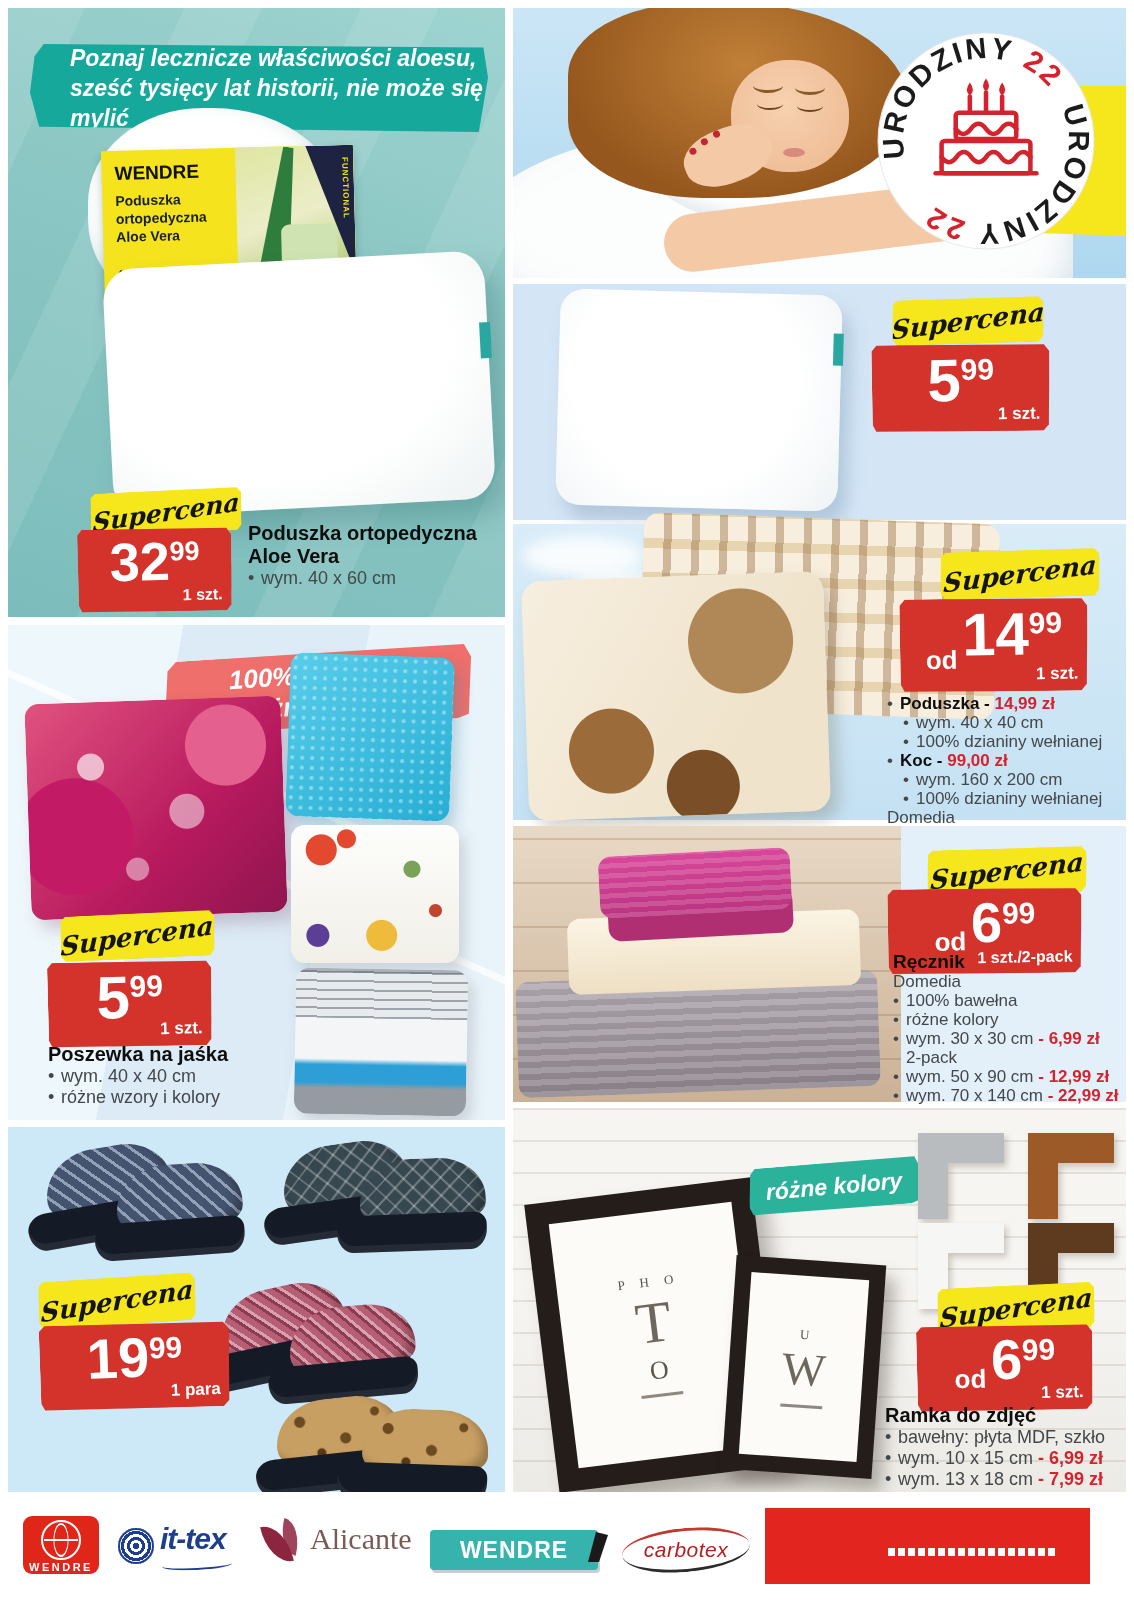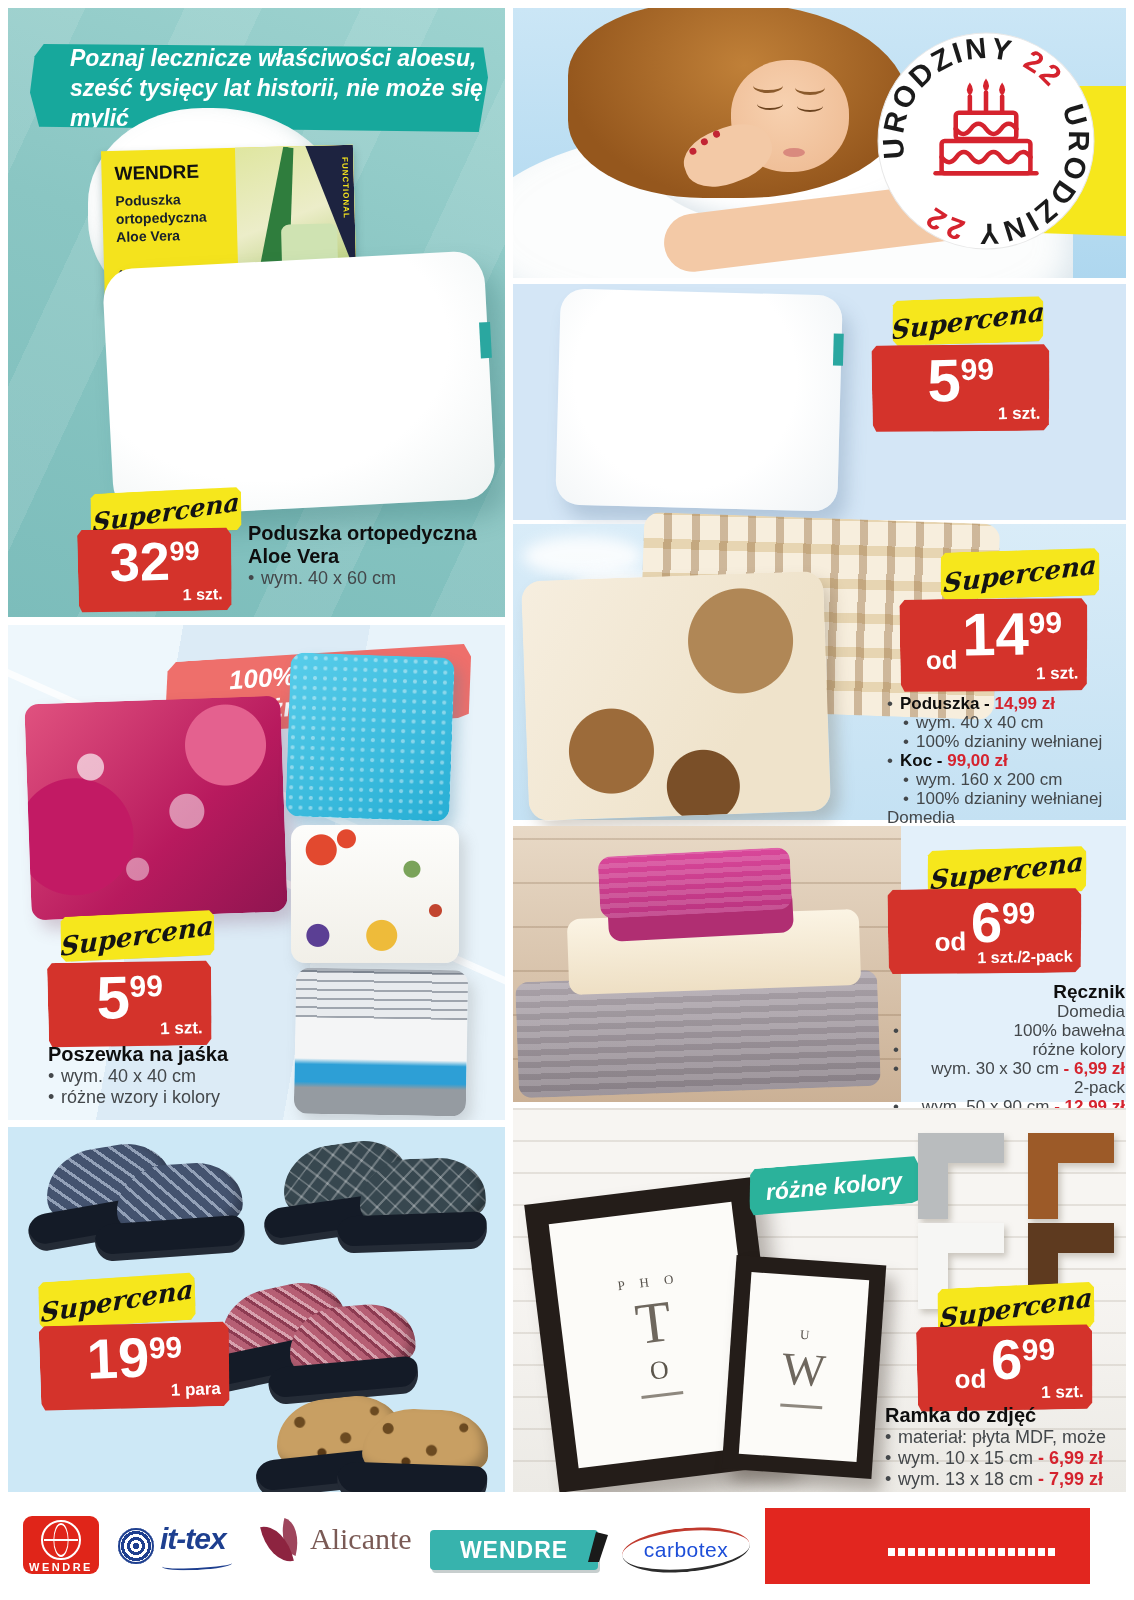--- a/index.html
+++ b/index.html
@@ -226,21 +226,21 @@
   .wendre-box{position:absolute;left:430px;top:38px;width:168px;height:40px;background:#37b3ad;
         border-radius:4px;display:flex;align-items:center;justify-content:center;
         box-shadow:2px 3px 0 rgba(30,60,60,.25);}
   .wendre-box span{color:#fff;font-weight:bold;font-size:23px;letter-spacing:1px;}
   .wendre-tick{position:absolute;right:-10px;top:2px;width:20px;height:30px;background:#1a1a1a;
         clip-path:polygon(0 100%,40% 0,100% 10%,55% 100%);}
   .carb{position:absolute;left:634px;top:43px;width:104px;height:30px;display:flex;
         align-items:center;justify-content:center;}
   .carb::before{content:"";position:absolute;inset:-7px -12px;border-radius:50%;
         border-top:3px solid #c03a2e;border-bottom:3px solid #2c2c2c;transform:rotate(-5deg);}
-  .carb span{color:#1d4ed8;font-size:21px;letter-spacing:.5px;}
+  .carb span{color:#b91c1c;font-size:21px;letter-spacing:.5px;font-style:italic;}
   .im-block{position:absolute;left:765px;top:16px;width:325px;height:86px;background:#e2261f;
         display:flex;flex-direction:column;align-items:center;justify-content:center;}
   .im-text{color:#fff;font-weight:bold;font-style:italic;font-size:42px;letter-spacing:-1px;
         text-shadow:1px 1px 0 rgba(120,0,0,.4);}
   .im-bar{width:170px;height:8px;margin:2px 0 0 90px;
         background:repeating-linear-gradient(90deg,#fff 0 7px,rgba(255,255,255,0) 7px 10px);}
 </style>
 </head>
 <body>
 
@@ -379,21 +379,21 @@
     </div>
     <div class="tape" style="left:414px;top:22px;width:160px;height:46px;transform:rotate(-2deg);">
       <span class="sc">Supercena</span>
     </div>
     <div class="price" style="left:375px;top:62px;width:194px;height:78px;transform:rotate(-1deg);">
       <span class="p-od">od</span>
       <span class="p-int" style="font-size:56px;">6</span>
       <span class="p-c">99</span>
       <span class="p-unit" style="font-size:16px;">1 szt./2-pack</span>
     </div>
-    <div class="desc desc-sm" style="left:380px;top:155px;width:232px;text-align:right;">
+    <div class="desc desc-sm" style="left:380px;top:125px;width:232px;">
       <div class="tt">Ręcznik</div>
       <div>Domedia</div>
       <div class="li"><span>100% bawełna</span></div>
       <div class="li"><span>różne kolory</span></div>
       <div class="li"><span>wym. 30 x 30 cm </span><span class="rp">- 6,99 zł</span></div>
       <div class="ind">2-pack</div>
       <div class="li"><span>wym. 50 x 90 cm </span><span class="rp">- 12,99 zł</span></div>
       <div class="li"><span>wym. 70 x 140 cm </span><span class="rp">- 22,99 zł</span></div>
     </div>
   </div>
@@ -496,21 +496,21 @@
       <span class="sc">Supercena</span>
     </div>
     <div class="price" style="left:404px;top:217px;width:176px;height:78px;transform:rotate(-1.5deg);">
       <span class="p-od">od</span>
       <span class="p-int" style="font-size:56px;">6</span>
       <span class="p-c">99</span>
       <span class="p-unit">1 szt.</span>
     </div>
     <div class="desc" style="left:372px;top:296px;width:250px;line-height:21px;">
       <div class="tt">Ramka do zdjęć</div>
-      <div class="li"><span>materiał: płyta MDF, może</span></div>
+      <div class="li"><span>bawełny: płyta MDF, szkło</span></div>
       <div class="li"><span>wym. 10 x 15 cm </span><span class="rp">- 6,99 zł</span></div>
       <div class="li"><span>wym. 13 x 18 cm </span><span class="rp">- 7,99 zł</span></div>
       <div class="li"><span>wym. 12 x 21 cm </span><span class="rp">- 9,99 zł</span></div>
     </div>
   </div>
 
   <div id="footer">
     <div class="gezer">
       <div class="globe"></div>
       <div class="gezer-text">WENDRE</div>

